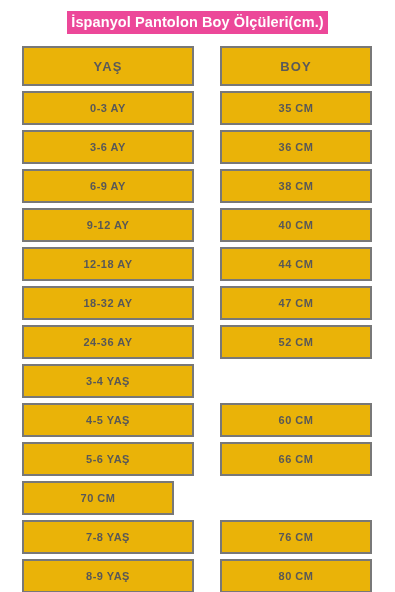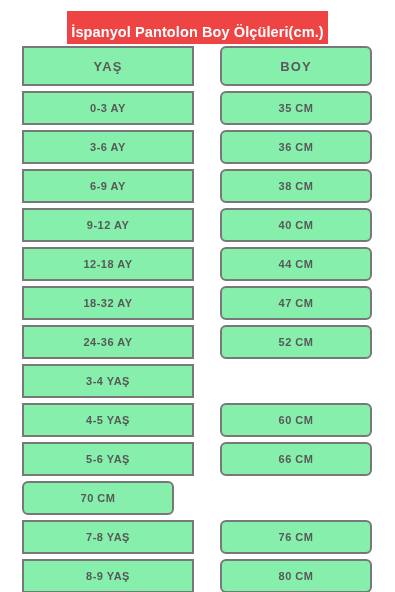--- a/index.html
+++ b/index.html
@@ -23,51 +23,51 @@
   }
   .title-wrap {
     position: absolute;
     left: 0;
     top: 11px;
     width: 395px;
     text-align: center;
   }
   .title-text {
     display: inline-block;
-    background: #ef4444;
+    background: #ec4899;
     color: #ffffff;
     font-size: 14.5px;
     font-weight: bold;
     letter-spacing: 0.1px;
     line-height: 20px;
-    padding: 11px 4px 2px 4px;
+    padding: 1px 4px 2px 4px;
     white-space: nowrap;
   }
   .table {
     position: absolute;
     left: 22px;
     top: 46px;
     width: 350px;
   }
   .row {
     display: flex;
     justify-content: space-between;
     margin-bottom: 5px;
   }
   .cell {
     box-sizing: border-box;
     border: 2px solid #787878;
-    background: #86efac;
+    background: #eab308;
     display: flex;
     align-items: center;
     justify-content: center;
     text-align: center;
   }
   .col-a { width: 172px; }
-  .col-b { width: 152px; border-radius: 6px; }
+  .col-b { width: 152px; }
 
   .row-head .cell {
     height: 40px;
   }
   .row-head .cell span {
     font-size: 13px;
     font-weight: bold;
     color: #5a5a5a;
     letter-spacing: 1.1px;
   }

